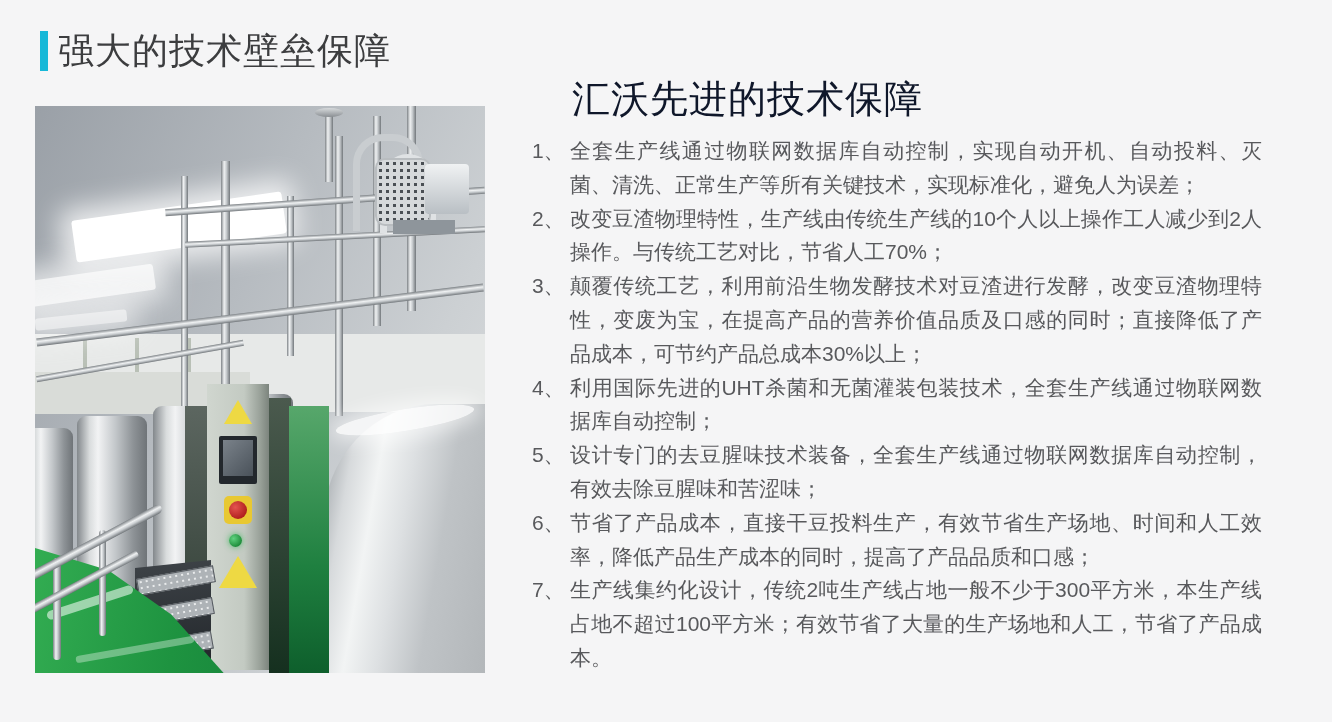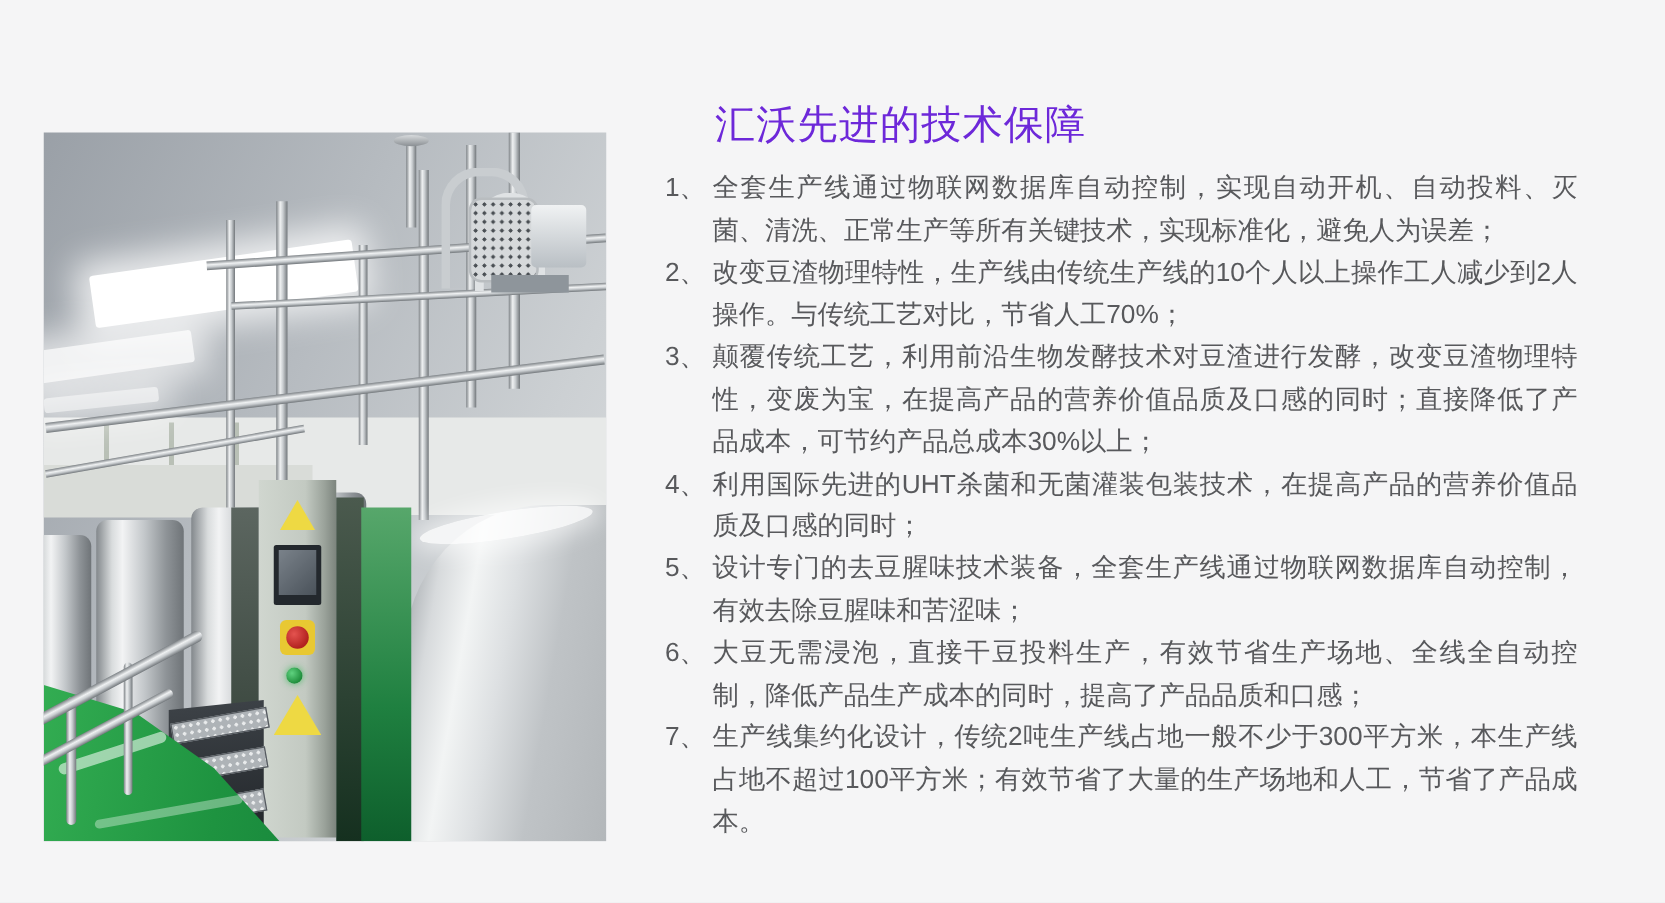--- a/index.html
+++ b/index.html
@@ -7,21 +7,21 @@
   .page{position:relative;width:1332px;height:722px;background:#f5f5f6;overflow:hidden;margin:0 auto;}
   .abs{position:absolute;}
 
   
   .section-title{position:absolute;left:40px;top:30px;display:flex;align-items:center;}
   .accent-bar{width:8px;height:40px;background:#17b8d8;margin-right:10px;flex:none;}
   .section-title h1{margin:0;font-size:36px;line-height:42px;font-weight:500;color:#3c3d3f;letter-spacing:1px;}
 
   
   .right-col{position:absolute;left:532px;top:78px;width:730px;}
-  .right-col h2{margin:0 0 0 40px;font-size:32px;line-height:42px;font-weight:500;color:#6d28d9;letter-spacing:1px;}
+  .right-col h2{margin:0 0 0 40px;font-size:38px;line-height:42px;font-weight:500;color:#0f172a;letter-spacing:1px;}
   .adv-list{margin-top:14px;color:#58595c;font-size:21px;line-height:33.8px;}
   .adv-item{display:flex;}
   .adv-num{flex:none;width:38px;}
   .adv-text{flex:1;text-align:justify;text-justify:inter-ideograph;}
 
   
   .photo{position:absolute;left:35px;top:106px;width:450px;height:567px;overflow:hidden;
          background:linear-gradient(115deg,#9aa0a7 0%,#b6bbc0 40%,#ccd0d3 72%,#dddfe1 100%);}
   .pv{background:linear-gradient(90deg,#7e8387 0%,#eff1f2 35%,#c9cdd0 60%,#72777b 100%);}
   .phz{background:linear-gradient(180deg,#7e8387 0%,#eff1f2 40%,#c9cdd0 65%,#72777b 100%);}
@@ -30,20 +30,24 @@
         border-radius:9px 9px 0 0;}
   .ubend{border:7px solid #c9cdd0;border-bottom:none;border-radius:30px 30px 0 0;background:transparent;}
   .tri{clip-path:polygon(50% 0,100% 100%,0 100%);background:#eed943;}
   .tread{background-color:#aeb3b7;background-image:radial-gradient(#e9ebec 1.2px,transparent 1.4px);background-size:6px 6px;border:1px solid #565b60;}
 </style>
 </head>
 <body>
 
 <div class="page">
 
+  <div class="section-title">
+    <span class="accent-bar"></span>
+    <h1>强大的技术壁垒保障</h1>
+  </div>
 
   <div class="photo">
 
     <div class="abs" style="left:0;top:228px;width:450px;height:78px;background:#e7e9e8;"></div>
     <div class="abs" style="left:0;top:232px;width:165px;height:34px;background:linear-gradient(180deg,#eef3ea,#dde6d8);background-image:repeating-linear-gradient(90deg,transparent 0 48px,#b9c0b6 48px 52px);"></div>
     <div class="abs" style="left:0;top:266px;width:215px;height:42px;background:#d9dcd8;"></div>
 
     <div class="abs light" style="left:38px;top:100px;width:212px;height:42px;transform:rotate(-8deg);"></div>
     <div class="abs light" style="left:-30px;top:168px;width:150px;height:26px;transform:rotate(-8deg);opacity:.85;"></div>
     <div class="abs light" style="left:0;top:208px;width:92px;height:12px;transform:rotate(-6deg);opacity:.7;"></div>
@@ -120,29 +124,29 @@
       <div class="adv-item">
         <span class="adv-num">2、</span>
         <span class="adv-text">改变豆渣物理特性，生产线由传统生产线的10个人以上操作工人减少到2人操作。与传统工艺对比，节省人工70%；</span>
       </div>
       <div class="adv-item">
         <span class="adv-num">3、</span>
         <span class="adv-text">颠覆传统工艺，利用前沿生物发酵技术对豆渣进行发酵，改变豆渣物理特性，变废为宝，在提高产品的营养价值品质及口感的同时；直接降低了产品成本，可节约产品总成本30%以上；</span>
       </div>
       <div class="adv-item">
         <span class="adv-num">4、</span>
-        <span class="adv-text">利用国际先进的UHT杀菌和无菌灌装包装技术，在提高产品的营养价值品质及口感的同时；</span>
+        <span class="adv-text">利用国际先进的UHT杀菌和无菌灌装包装技术，全套生产线通过物联网数据库自动控制；</span>
       </div>
       <div class="adv-item">
         <span class="adv-num">5、</span>
         <span class="adv-text">设计专门的去豆腥味技术装备，全套生产线通过物联网数据库自动控制，有效去除豆腥味和苦涩味；</span>
       </div>
       <div class="adv-item">
         <span class="adv-num">6、</span>
-        <span class="adv-text">大豆无需浸泡，直接干豆投料生产，有效节省生产场地、全线全自动控制，降低产品生产成本的同时，提高了产品品质和口感；</span>
+        <span class="adv-text">节省了产品成本，直接干豆投料生产，有效节省生产场地、时间和人工效率，降低产品生产成本的同时，提高了产品品质和口感；</span>
       </div>
       <div class="adv-item">
         <span class="adv-num">7、</span>
         <span class="adv-text">生产线集约化设计，传统2吨生产线占地一般不少于300平方米，本生产线占地不超过100平方米；有效节省了大量的生产场地和人工，节省了产品成本。</span>
       </div>
     </div>
   </div>
 
 </div>
 

